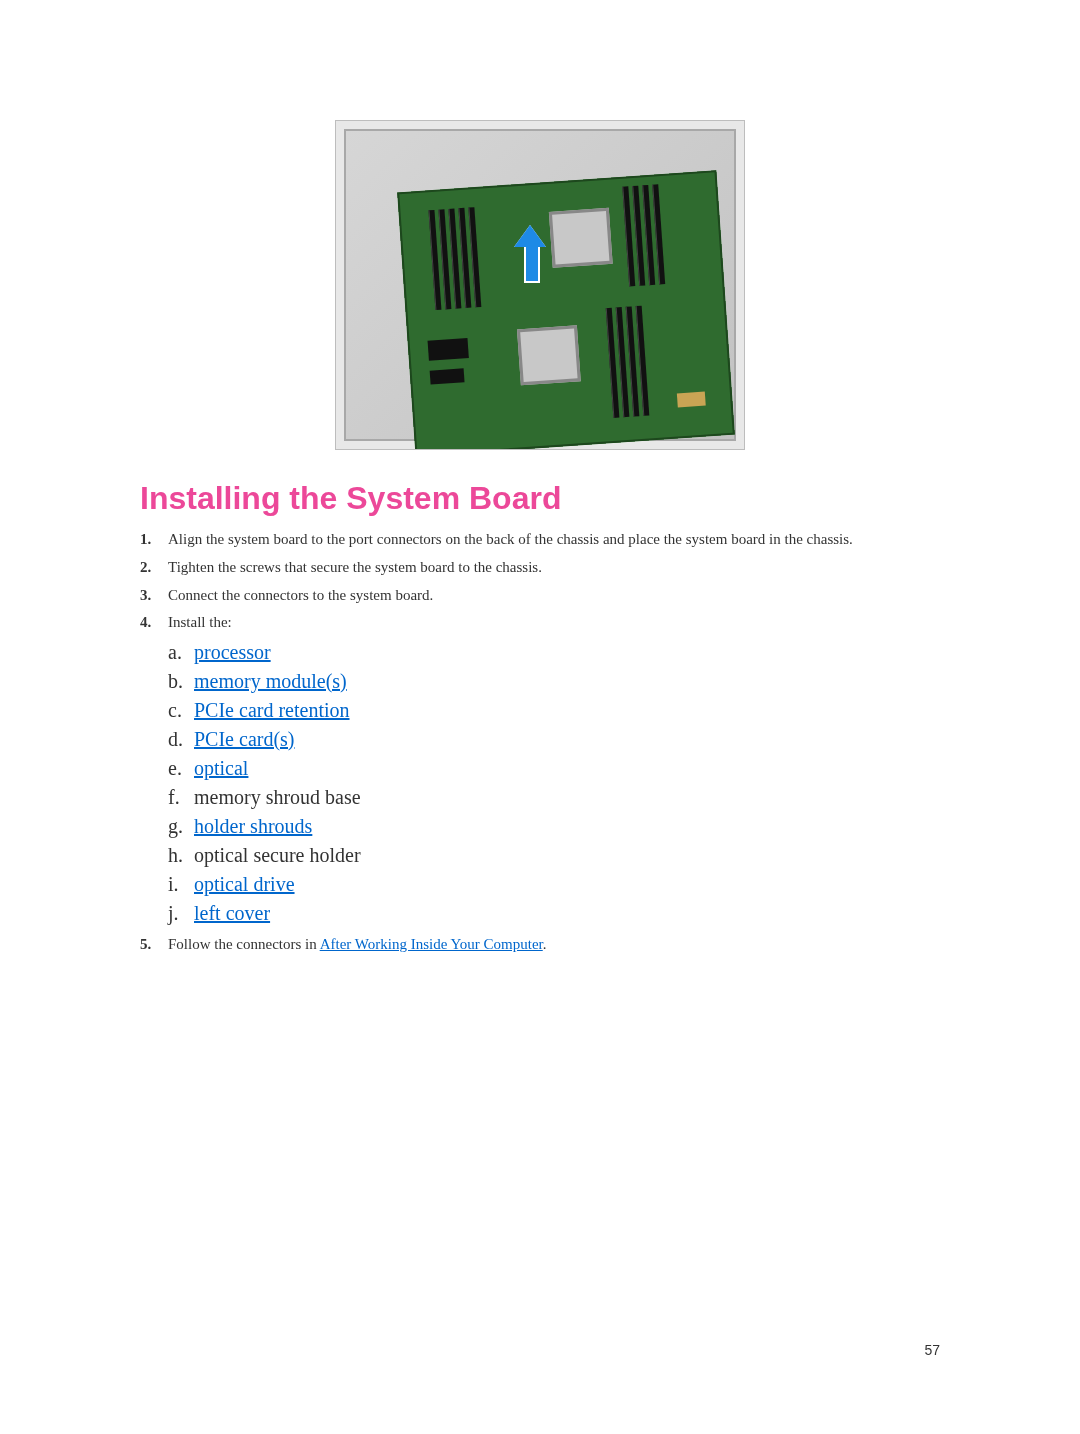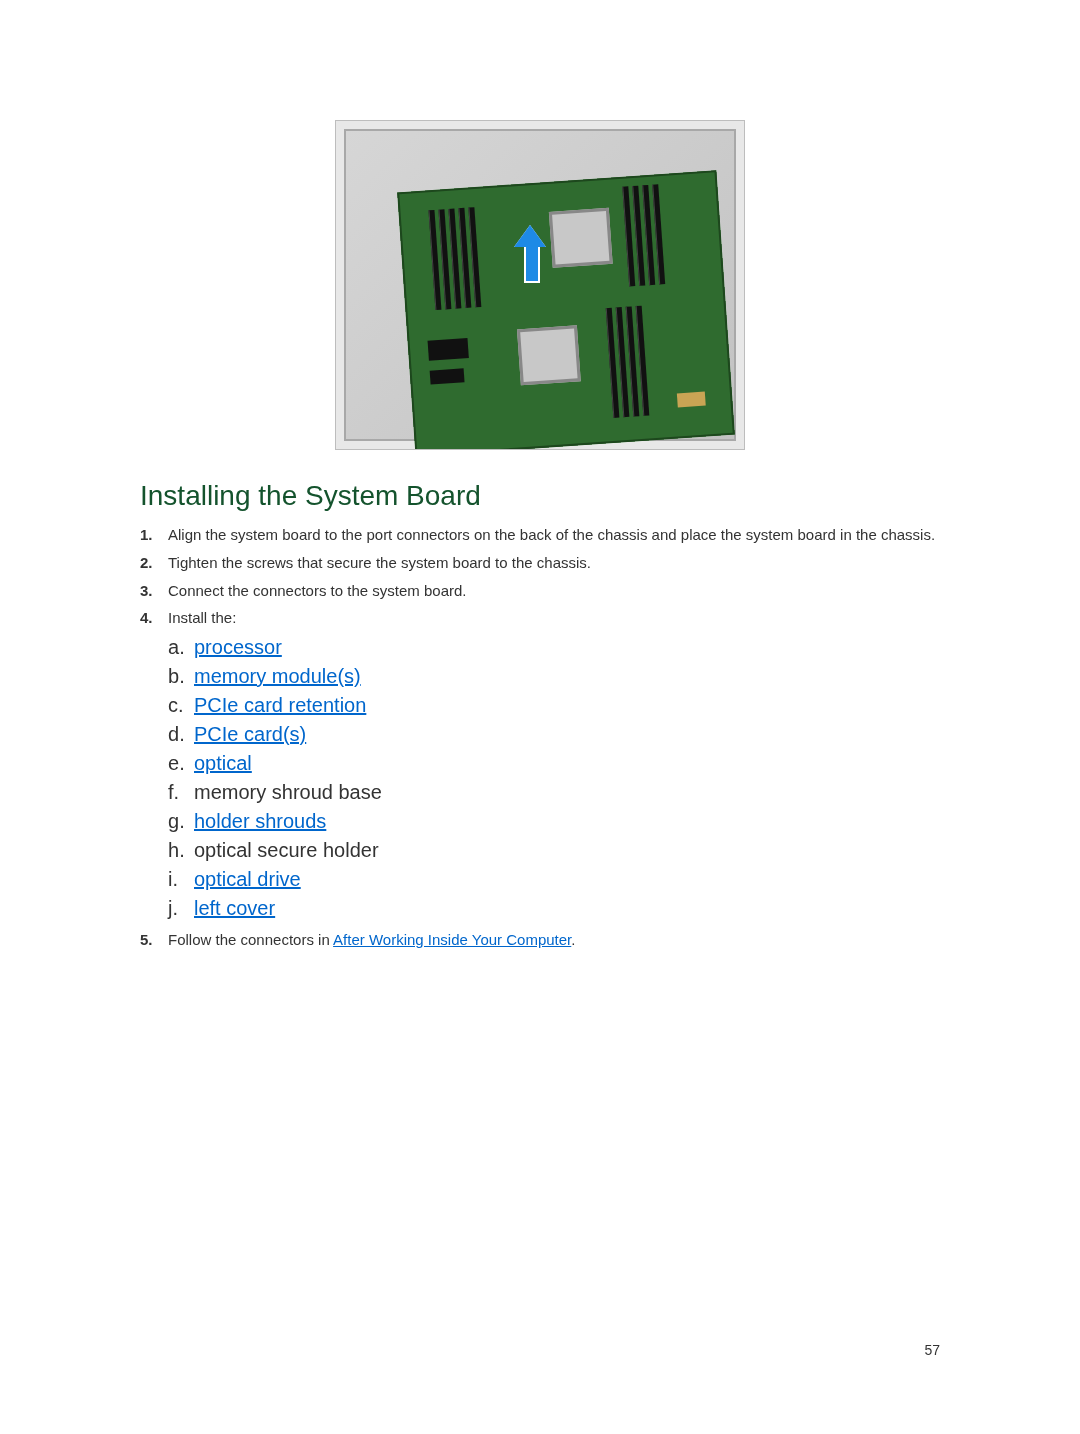--- a/index.html
+++ b/index.html
@@ -56,37 +56,38 @@
   .arrow::after{
     content:""; position:absolute; left:-2px; top:-2px;
     width:0;height:0;
     border-left:16px solid transparent;
     border-right:16px solid transparent;
     border-bottom:22px solid #1e8ae6;
     filter: drop-shadow(0 0 0 #fff);
   }
   .chips { position:absolute; background:#111; }
   .heading {
-    font-size: 28px;
-    font-weight: 400;
-    color: #14532d;
+    font-size: 32px;
+    font-weight: 700;
+    color: #ec4899;
     margin: 18px 0 12px 0;
   }
   ol.steps {
     list-style: none;
     counter-reset: step;
     margin-left: 0;
   }
   ol.steps > li {
     counter-increment: step;
     position: relative;
     padding-left: 28px;
     font-size: 15px;
     line-height: 1.45;
     margin-bottom: 6px;
+    font-family: Liberation Serif, serif;
   }
   ol.steps > li::before {
     content: counter(step) ".";
     position: absolute;
     left: 0;
     font-weight: 700;
   }
   ol.sub {
     list-style: none;
     counter-reset: sub;

